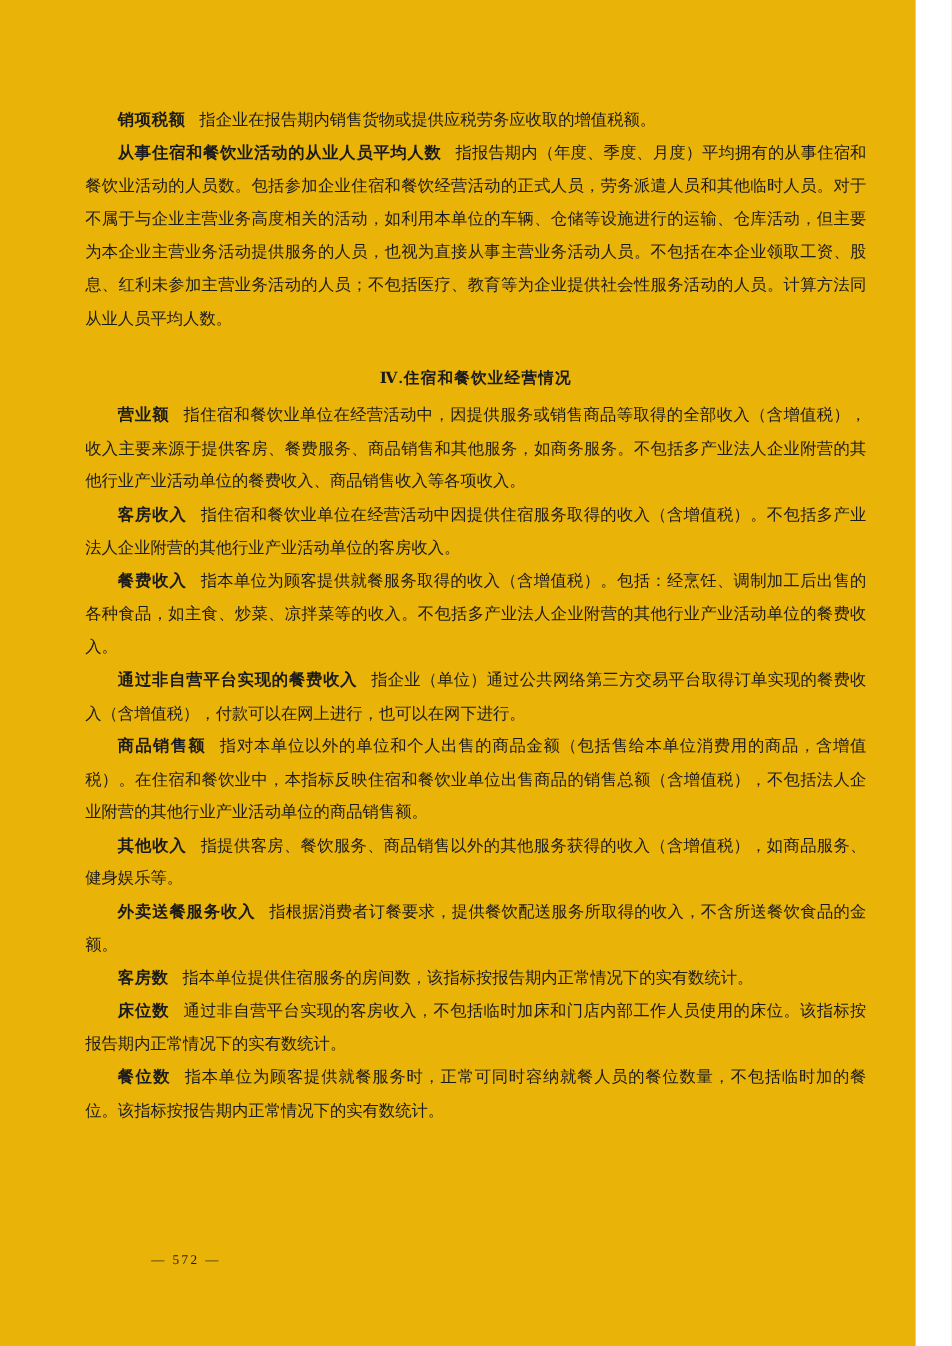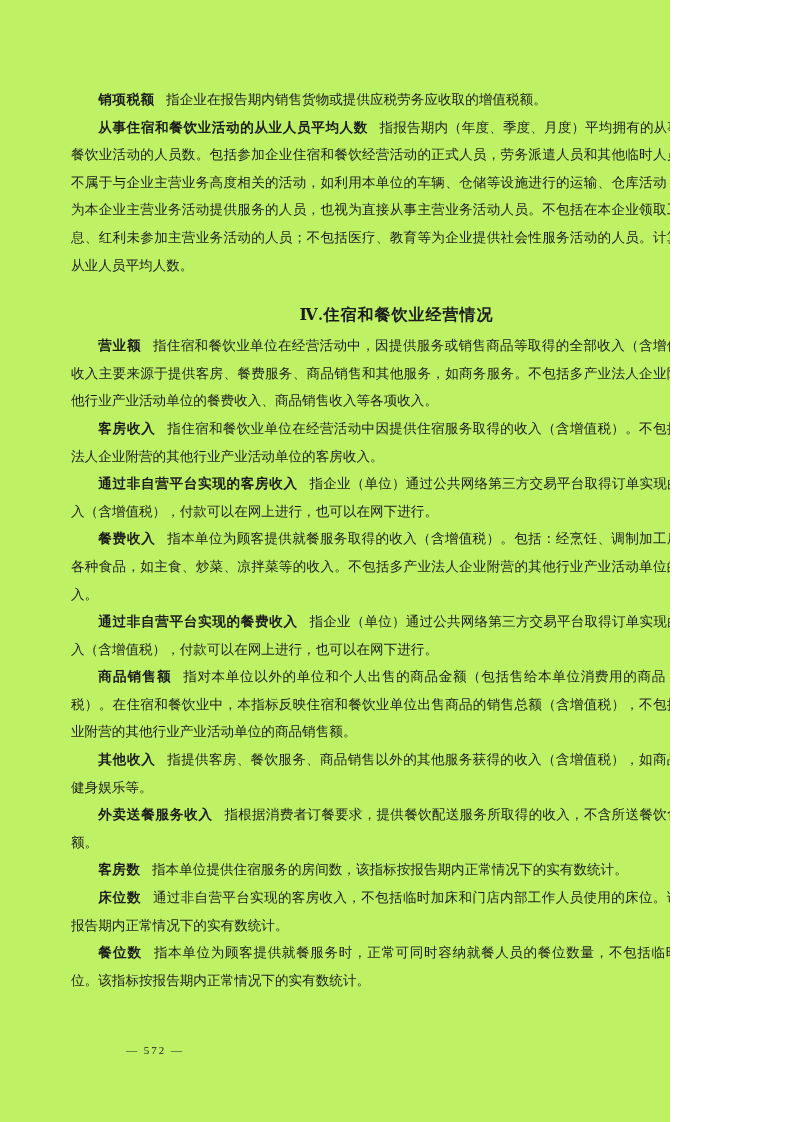--- a/index.html
+++ b/index.html
@@ -2,23 +2,23 @@
 <html><head>
 <meta charset="utf-8">
 <style>
   html, body {
     margin: 0;
     padding: 0;
     background: #ffffff;
   }
   .page {
     position: relative;
-    width: 670px;
+    width: 763px;
     height: 1122px;
-    background: #bef264;
+    background: #eab308;
     font-family: "Liberation Serif", "DejaVu Serif", serif;
     color: #1b1b1b;
     overflow: hidden;
     text-decoration: underline;
   }
   .content {
     position: absolute;
     left: 71px;
     top: 86px;
     width: 651px;
@@ -32,21 +32,21 @@
     word-break: break-all;
   }
   .term {
     font-family: "Liberation Sans", "DejaVu Sans", sans-serif;
     font-weight: bold;
     margin-right: 0.85em;
     letter-spacing: 0.5px;
   }
   h1.section-heading {
     margin: 21px 0 2px 0;
-    font-size: 16px;
+    font-size: 13px;
     line-height: 30px;
     font-weight: bold;
     text-align: center;
     letter-spacing: 1px;
   }
   .footer {
     position: absolute;
     left: 90px;
     top: 1040px;
     font-size: 11px;
@@ -65,21 +65,20 @@
 
     <p class="def"><span class="term">从事住宿和餐饮业活动的从业人员平均人数</span><span>指报告期内（年度、季度、月度）平均拥有的从事住宿和餐饮业活动的人员数。包括参加企业住宿和餐饮经营活动的正式人员，劳务派遣人员和其他临时人员。对于不属于与企业主营业务高度相关的活动，如利用本单位的车辆、仓储等设施进行的运输、仓库活动，但主要为本企业主营业务活动提供服务的人员，也视为直接从事主营业务活动人员。不包括在本企业领取工资、股息、红利未参加主营业务活动的人员；不包括医疗、教育等为企业提供社会性服务活动的人员。计算方法同从业人员平均人数。</span></p>
 
     <h1 class="section-heading">Ⅳ.住宿和餐饮业经营情况</h1>
 
     <p class="def"><span class="term">营业额</span><span>指住宿和餐饮业单位在经营活动中，因提供服务或销售商品等取得的全部收入（含增值税），收入主要来源于提供客房、餐费服务、商品销售和其他服务，如商务服务。不包括多产业法人企业附营的其他行业产业活动单位的餐费收入、商品销售收入等各项收入。</span></p>
 
     <p class="def"><span class="term">客房收入</span><span>指住宿和餐饮业单位在经营活动中因提供住宿服务取得的收入（含增值税）。不包括多产业法人企业附营的其他行业产业活动单位的客房收入。</span></p>
 
 
-    <p class="def"><span class="term">通过非自营平台实现的客房收入</span><span>指企业（单位）通过公共网络第三方交易平台取得订单实现的客房收入（含增值税），付款可以在网上进行，也可以在网下进行。</span></p>
 
     <p class="def"><span class="term">餐费收入</span><span>指本单位为顾客提供就餐服务取得的收入（含增值税）。包括：经烹饪、调制加工后出售的各种食品，如主食、炒菜、凉拌菜等的收入。不包括多产业法人企业附营的其他行业产业活动单位的餐费收入。</span></p>
 
 
     <p class="def"><span class="term">通过非自营平台实现的餐费收入</span><span>指企业（单位）通过公共网络第三方交易平台取得订单实现的餐费收入（含增值税），付款可以在网上进行，也可以在网下进行。</span></p>
 
     <p class="def"><span class="term">商品销售额</span><span>指对本单位以外的单位和个人出售的商品金额（包括售给本单位消费用的商品，含增值税）。在住宿和餐饮业中，本指标反映住宿和餐饮业单位出售商品的销售总额（含增值税），不包括法人企业附营的其他行业产业活动单位的商品销售额。</span></p>
 
     <p class="def"><span class="term">其他收入</span><span>指提供客房、餐饮服务、商品销售以外的其他服务获得的收入（含增值税），如商品服务、健身娱乐等。</span></p>
 

